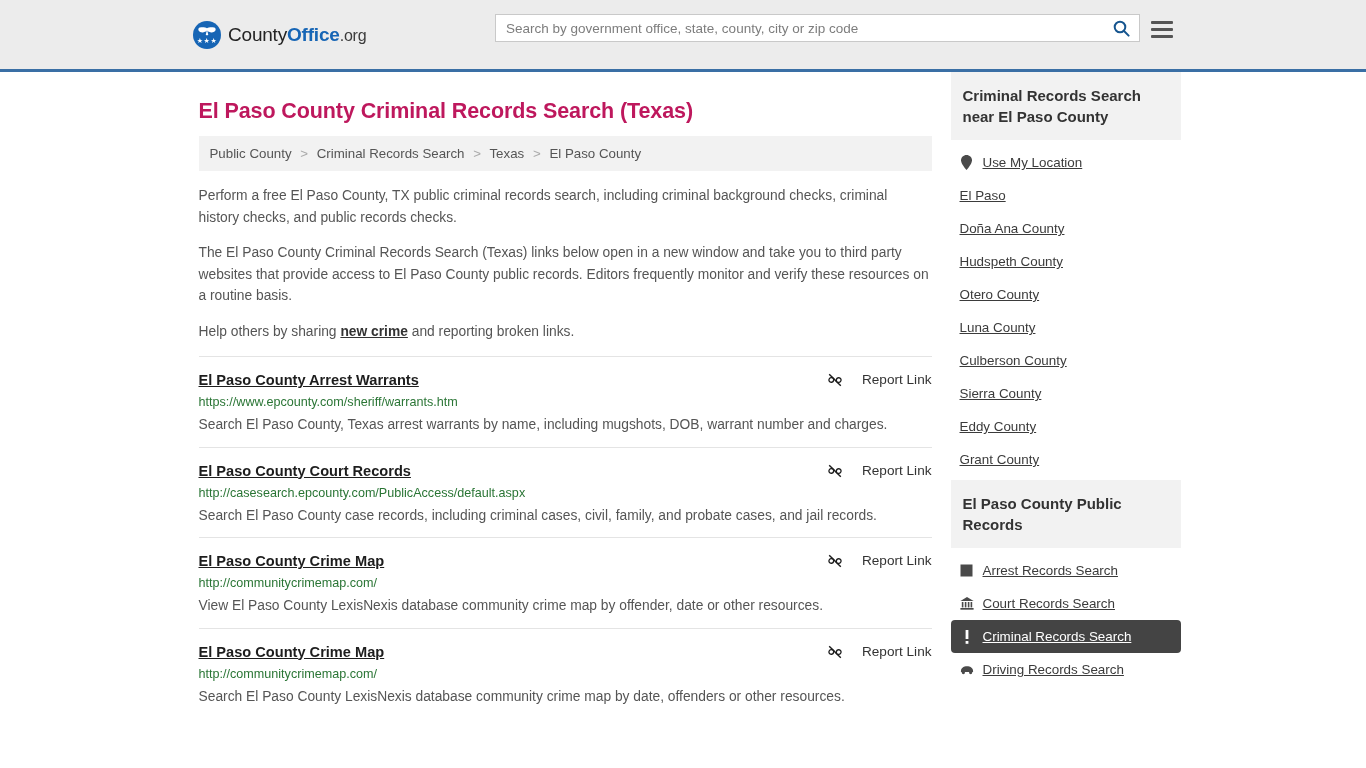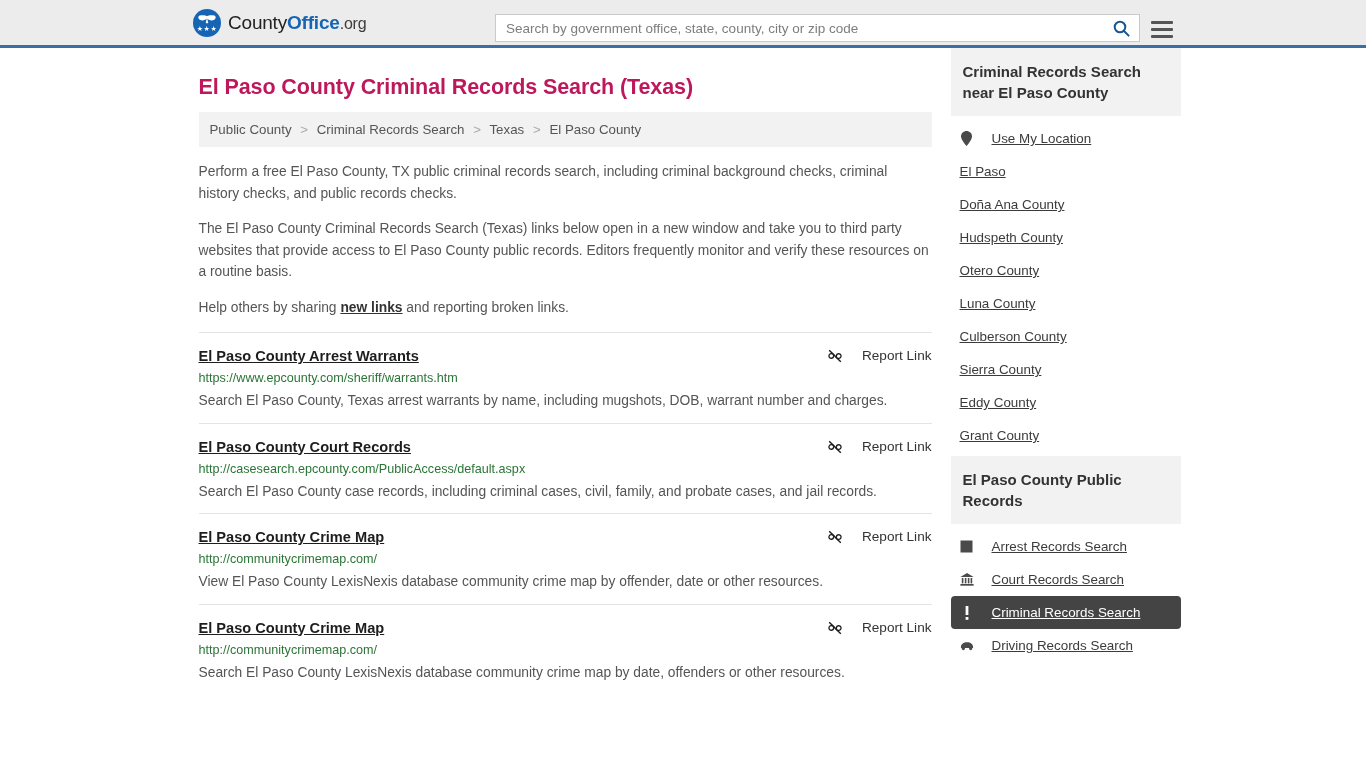--- a/index.html
+++ b/index.html
@@ -8,21 +8,21 @@
     width: 1366px; height: 768px;
     overflow: hidden;
     background: #ffffff;
     font-family: "Liberation Sans", sans-serif;
     -webkit-font-smoothing: antialiased;
   }
 
   
   .site-header {
     position: relative;
-    height: 48px;
+    height: 72px;
     background: #ececec;
     border-bottom: 3px solid #3a6fa5;
     display: flex;
     align-items: center;
   }
   .brand {
     display: flex;
     align-items: center;
     margin-left: 193px;
     text-decoration: none;
@@ -217,21 +217,21 @@
     padding: 13px 14px 13px 12px;
     font-size: 15px;
     line-height: 21px;
     font-weight: bold;
     color: #333333;
   }
   .panel-body { padding: 6px 0 0 0; }
   .side-item {
     display: flex;
     align-items: center;
-    gap: 18px;
+    gap: 9px;
     padding: 7px 9px 7px 9px;
     border-radius: 4px;
     cursor: pointer;
   }
   .side-item .side-label {
     font-size: 13.4px;
     color: #3b3b3b;
     text-decoration: underline;
     line-height: 19px;
   }
@@ -294,21 +294,21 @@
         <span class="sep">&gt;</span>
         <a>Criminal Records Search</a>
         <span class="sep">&gt;</span>
         <a>Texas</a>
         <span class="sep">&gt;</span>
         <span class="current">El Paso County</span>
       </div>
 
       <p class="intro">Perform a free El Paso County, TX public criminal records search, including criminal background checks, criminal history checks, and public records checks.</p>
       <p class="intro">The El Paso County Criminal Records Search (Texas) links below open in a new window and take you to third party websites that provide access to El Paso County public records. Editors frequently monitor and verify these resources on a routine basis.</p>
-      <p class="intro"><span>Help others by sharing </span><a class="inline-link">new links</a><span> and reporting broken links.</span></p>
+      <p class="intro"><span>Help others by sharing </span><a class="inline-link">new crime</a><span> and reporting broken links.</span></p>
 
       <div id="results-list">
           <div class="result">
             <div class="result-head">
               <a class="result-title">El Paso County Arrest Warrants</a>
               <div class="report-link">
                 <svg width="16" height="16" viewBox="0 0 16 16">
                   <path d="M2.2 2.2 L6.6 6.6 M6.6 6.6 C8 8 8 8 9.4 9.4 M9.4 9.4 L13.8 13.8" stroke="#1c1c1c" stroke-width="1.4" fill="none"></path>
                   <path d="M6.6 6.6 C5 5 2.5 5.3 2.0 7.3 C1.5 9.2 3.4 10.7 5.2 10.1 C6.3 9.7 6.9 8.5 6.6 6.6 Z" stroke="#1c1c1c" stroke-width="1.3" fill="none"></path>
                   <path d="M9.4 9.4 C11 11 13.5 10.7 14.0 8.7 C14.5 6.8 12.6 5.3 10.8 5.9 C9.7 6.3 9.1 7.5 9.4 9.4 Z" stroke="#1c1c1c" stroke-width="1.3" fill="none"></path>

